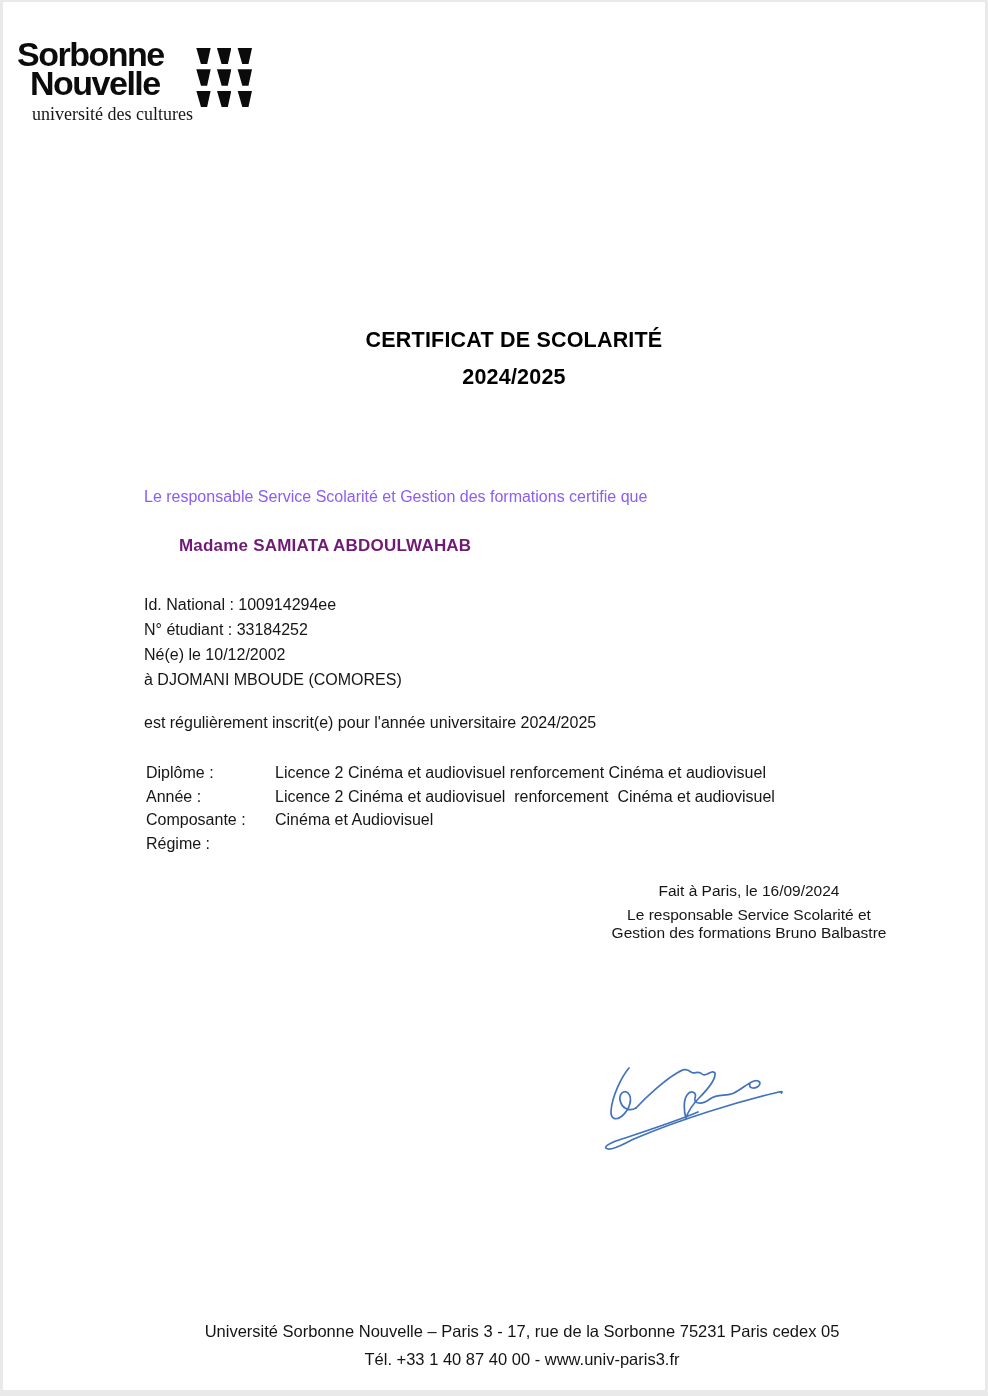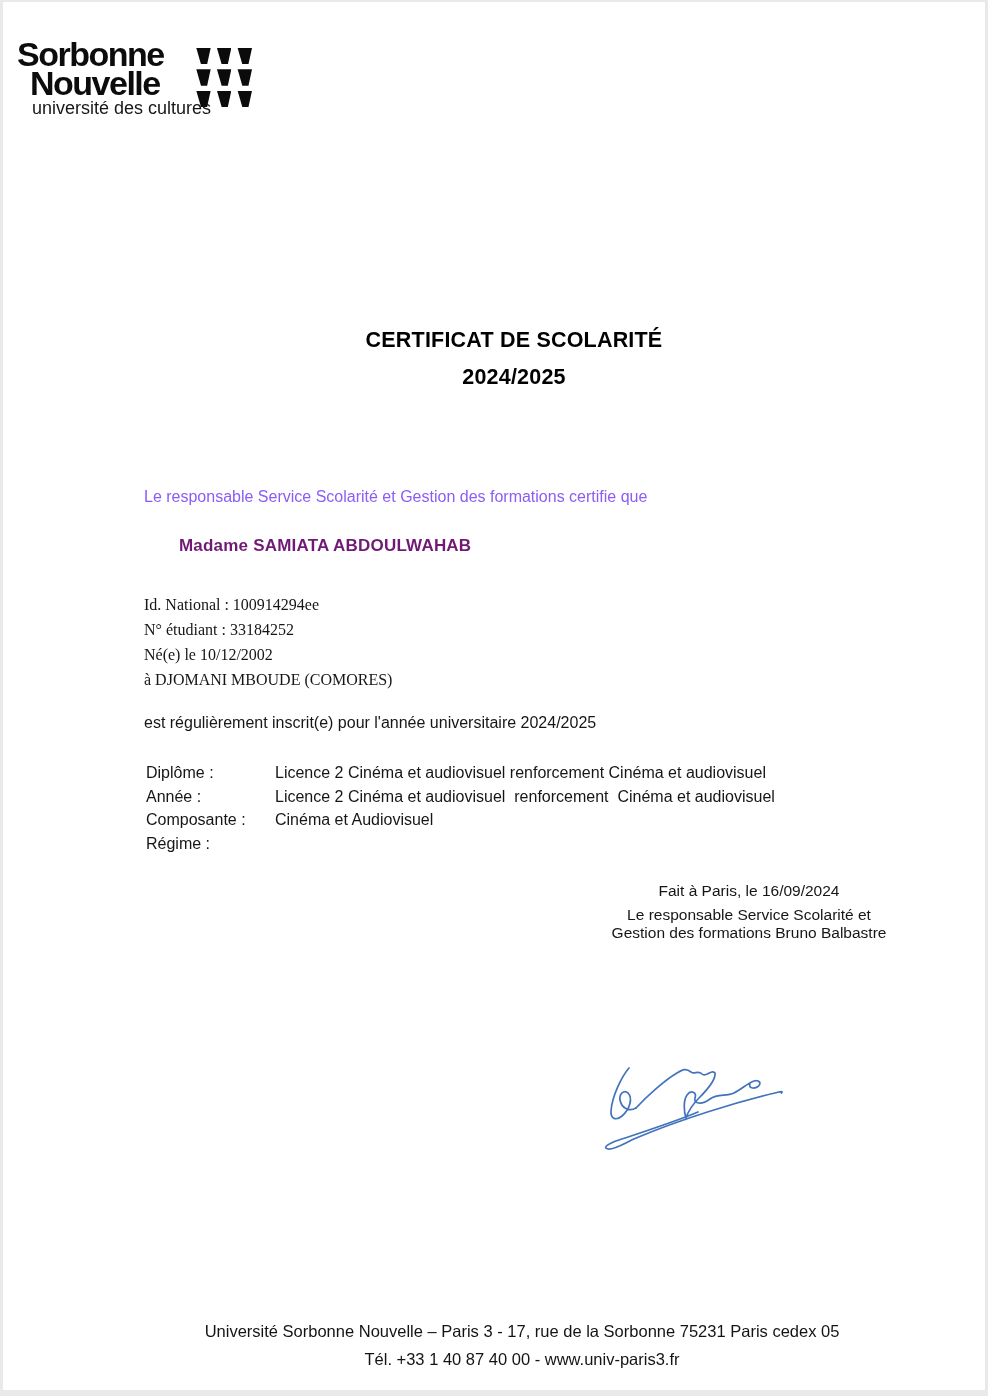--- a/index.html
+++ b/index.html
@@ -30,22 +30,23 @@
   .logo-word1, .logo-word2 {
     font-weight: bold;
     font-size: 34px;
     line-height: 29px;
     letter-spacing: -1.5px;
     color: #0c0c0c;
     white-space: nowrap;
   }
   .logo-word2 { margin-left: 13px; }
   .logo-tagline {
-    font-family: Liberation Sans, sans-serif;
+    font-family: Liberation Serif, serif;
     font-size: 18px;
+    margin-top: 6px;
     margin-left: 15px;
     color: #171717;
     white-space: nowrap;
   }
   .logo-mark {
     position: absolute;
     left: 179px;
     top: 8px;
     width: 56px;
     height: 59px;
@@ -71,21 +72,21 @@
     font-weight: bold;
     font-size: 21.5px;
     line-height: 37px;
     color: #000;
     letter-spacing: 0.2px;
   }
 
   
   .certify-line { position: absolute; left: 141px; top: 486px; font-size: 16px; color: #8b5cf6; }
   .student-name { position: absolute; left: 176px; top: 534px; font-size: 17px; font-weight: bold; color: #701a75; letter-spacing: 0.2px; }
-  .id-block { position: absolute; left: 141px; top: 590px; font-size: 16px; line-height: 25px; color: #161616; font-family: Liberation Serif, serif; }
+  .id-block { position: absolute; left: 141px; top: 590px; font-size: 16px; line-height: 25px; color: #161616; }
   .enroll-line { position: absolute; left: 141px; top: 712px; font-size: 16px; color: #161616; }
 
   
   .details { position: absolute; left: 143px; top: 759px; font-size: 16px; line-height: 23.5px; color: #161616; }
   .details .row { display: flex; }
   .details .label { width: 129px; flex: 0 0 129px; }
   .details .value { white-space: pre-wrap; }
 
   
   .sign-block {

